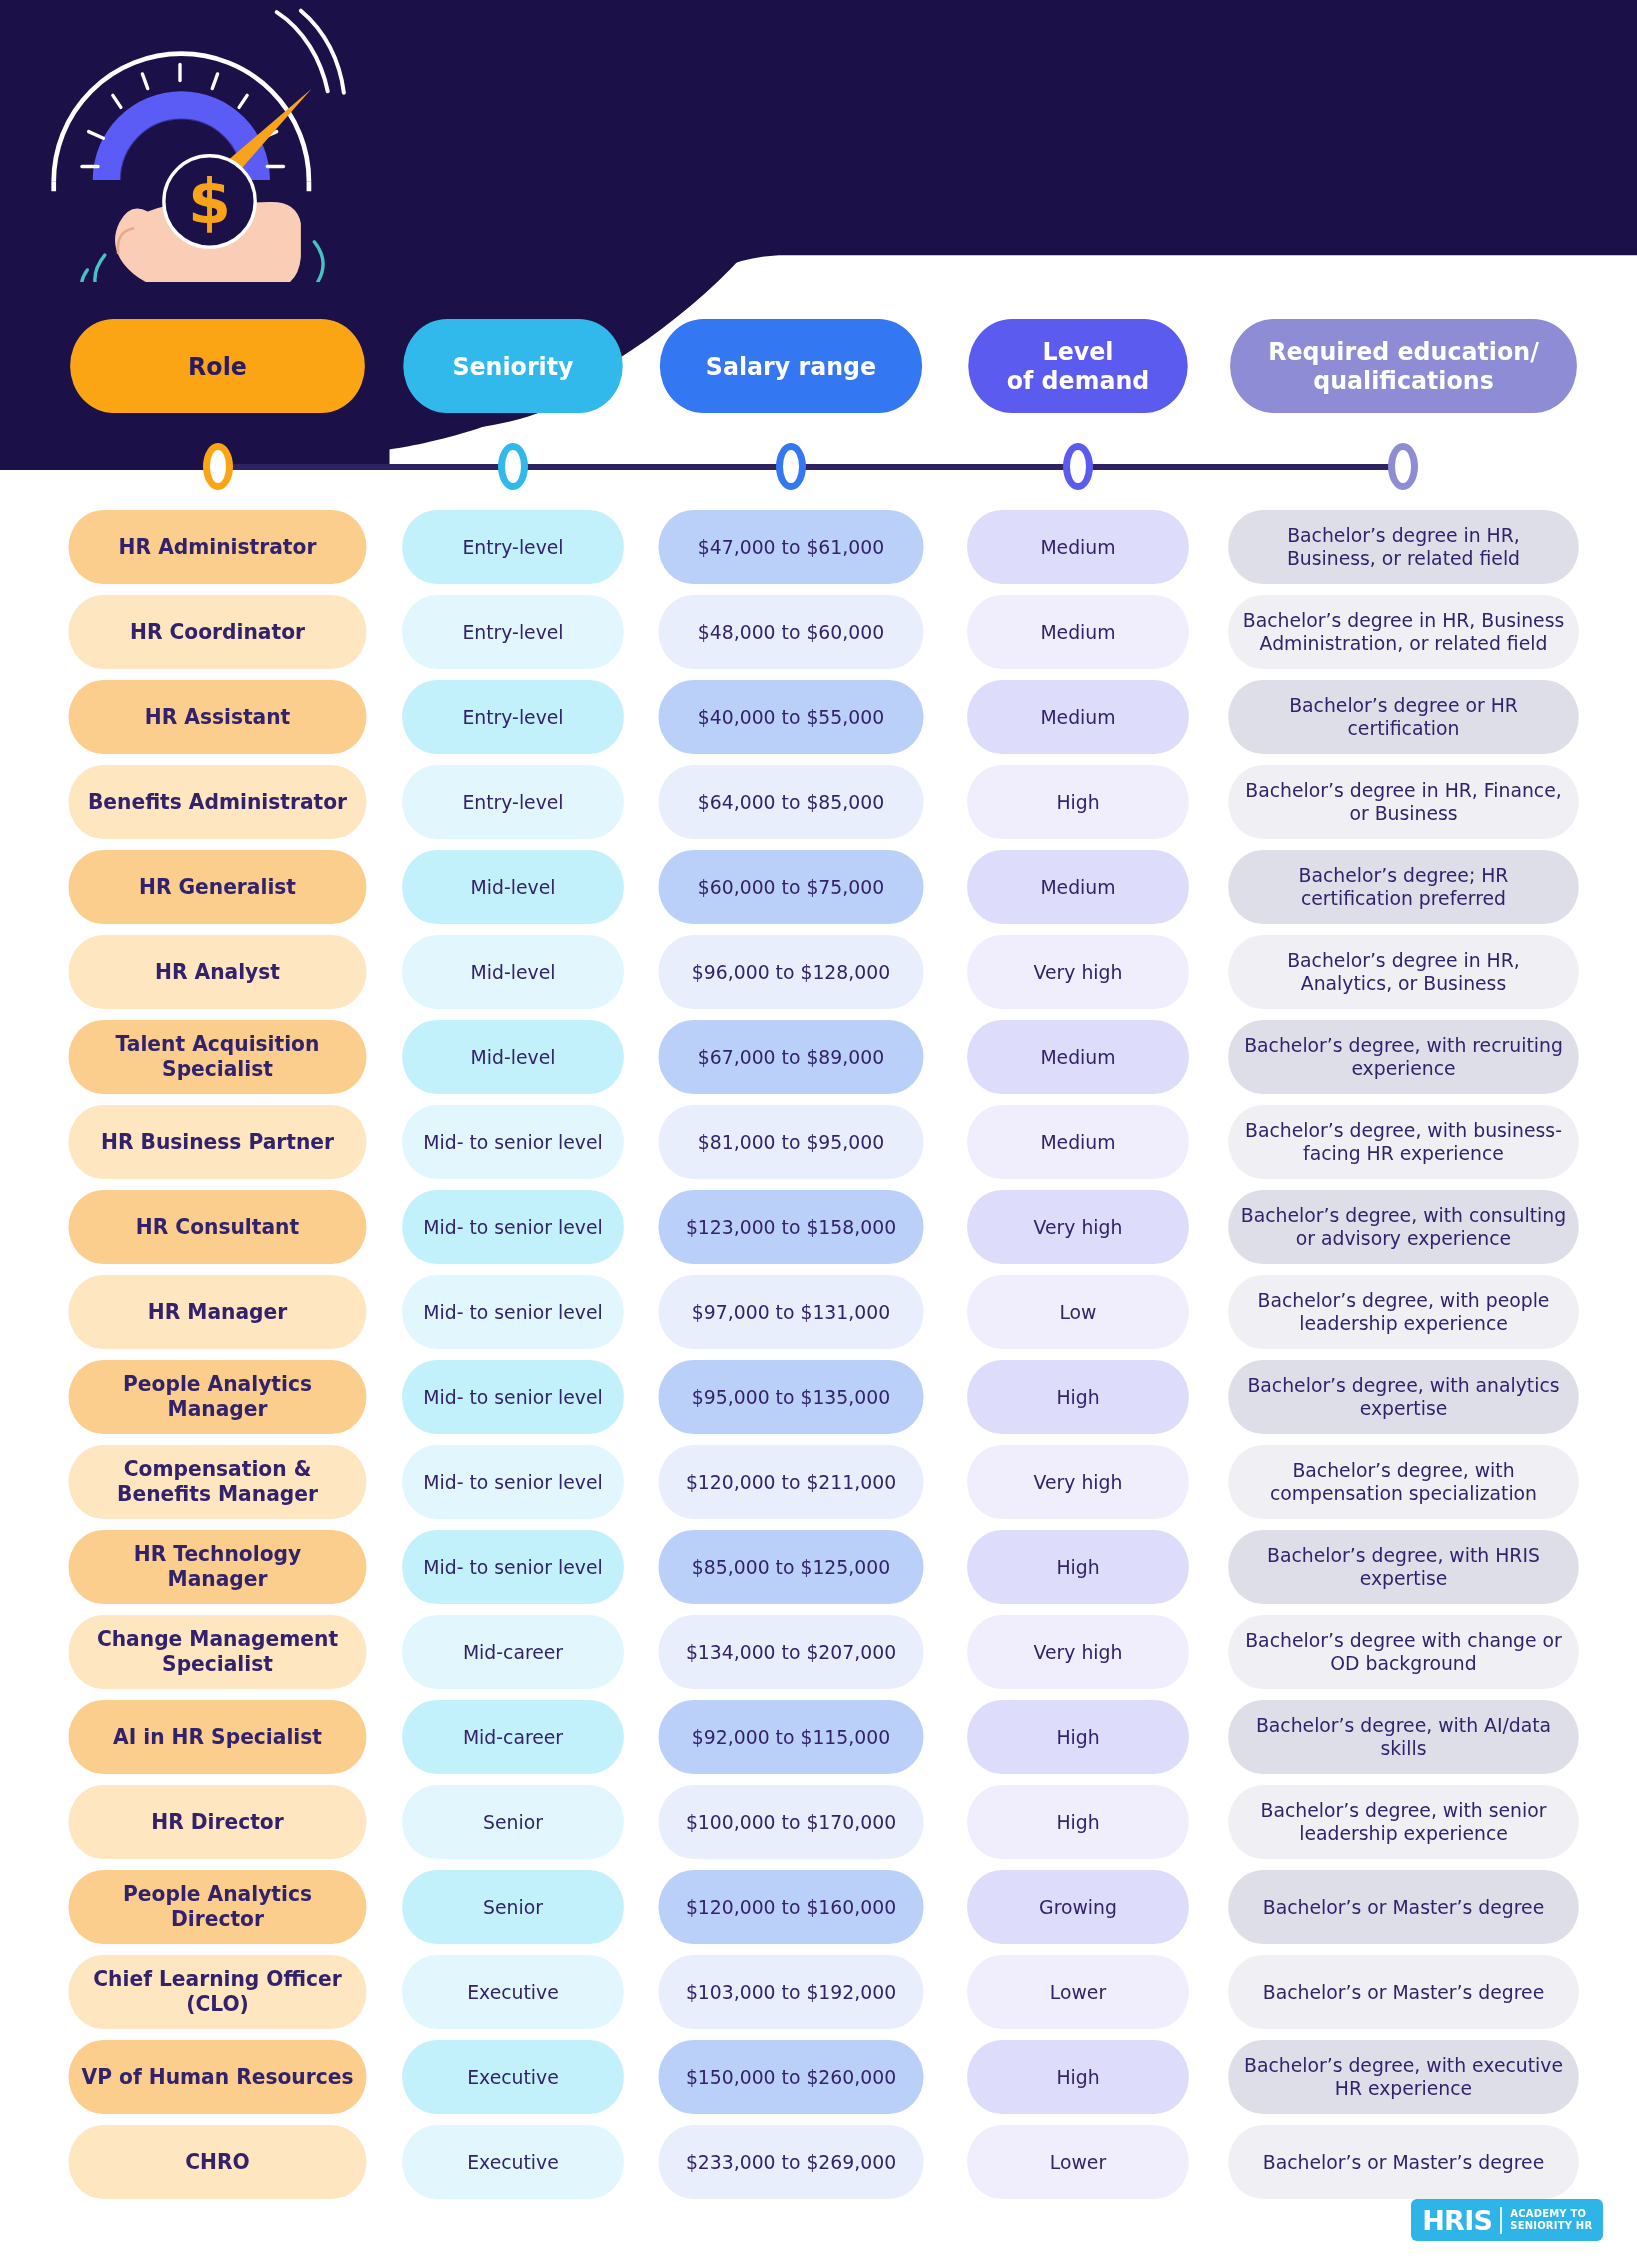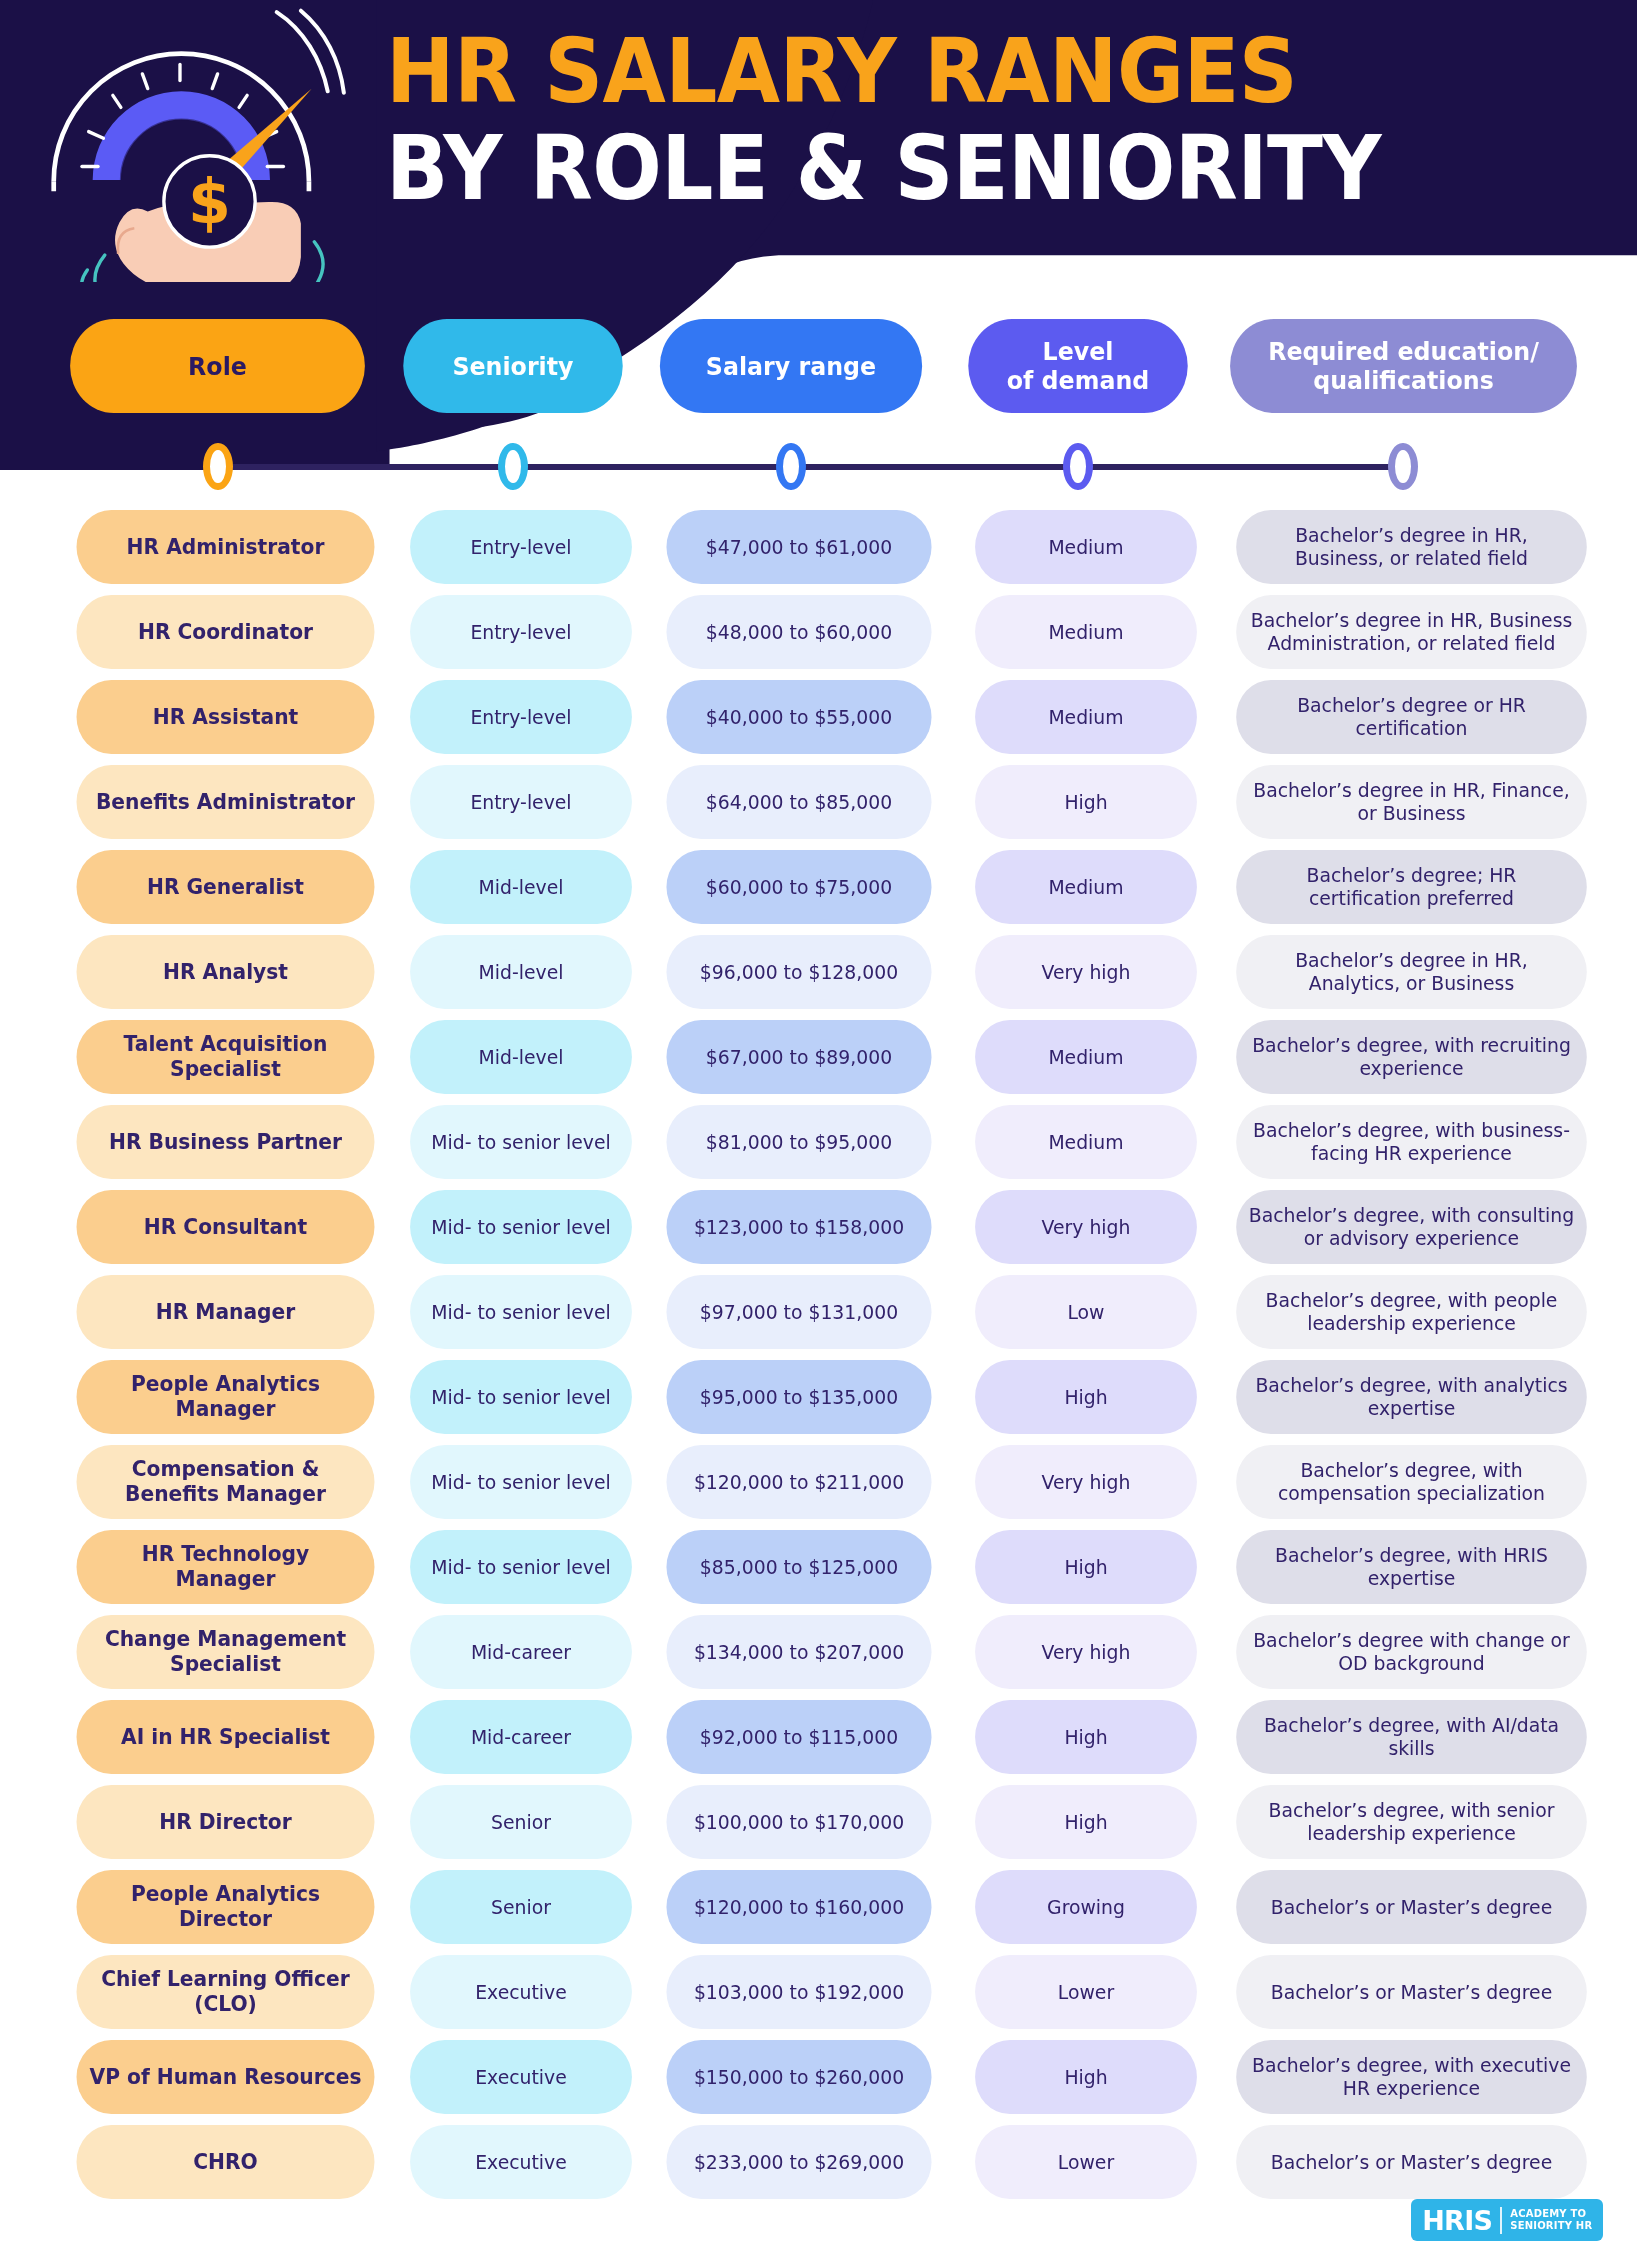--- a/index.html
+++ b/index.html
@@ -103,21 +103,21 @@
     border: 7.4px solid #FBA414;
   }
   .tl-node.n2 { border-color: #30B9EA; }
   .tl-node.n3 { border-color: #3377F3; }
   .tl-node.n4 { border-color: #5C5BF0; }
   .tl-node.n5 { border-color: #8D8CD4; }
 
   
   .rows {
     position: absolute;
-    left: 8px; top: 505px;
+    left: 0; top: 505px;
     width: 1610px;
   }
   .row {
     position: relative;
     height: 85px;
     margin-bottom: 0px;
   }
   .cell {
     position: absolute;
     top: 5.4px;
@@ -220,24 +220,20 @@
       <path d="M160,305 q-26,-14 -42,16 q-16,32 6,62 q28,36 84,40 l130,0 q46,-4 50,-50 l0,-50 q-6,-34 -48,-32 l-106,2 q-38,-2 -74,12 Z" fill="#F9CDB6"></path>
       <path d="M140,330 q-28,4 -24,38" fill="none" stroke="#E8A98E" stroke-width="4"></path>
       <circle cx="252" cy="290" r="68" fill="#1B1047" stroke="#ffffff" stroke-width="5"></circle>
       <text x="252" y="322" font-family="DejaVu Sans, sans-serif" font-size="92" font-weight="700" fill="#F9A31B" text-anchor="middle">$</text>
       <path d="M96,370 q-26,32 -6,64" fill="none" stroke="#46C3C0" stroke-width="5" stroke-linecap="round"></path>
       <path d="M70,392 q-16,22 -2,40" fill="none" stroke="#46C3C0" stroke-width="5" stroke-linecap="round"></path>
       <path d="M408,350 q24,30 4,62" fill="none" stroke="#46C3C0" stroke-width="5" stroke-linecap="round"></path>
     </g>
   </svg>
 
-  <div class="title-block">
-    <div class="title-line1">HR SALARY RANGES</div>
-    <div class="title-line2">BY ROLE &amp; SENIORITY</div>
-  </div>
 </div>
 
 <div class="head-row">
   <div class="head-pill role" style="left:59px;  width:317px;">
     <span>Role</span>
   </div>
   <div class="head-pill sen" style="left:395px; width:236px;">
     <span>Seniority</span>
   </div>
   <div class="head-pill sal" style="left:650px; width:282px;">

